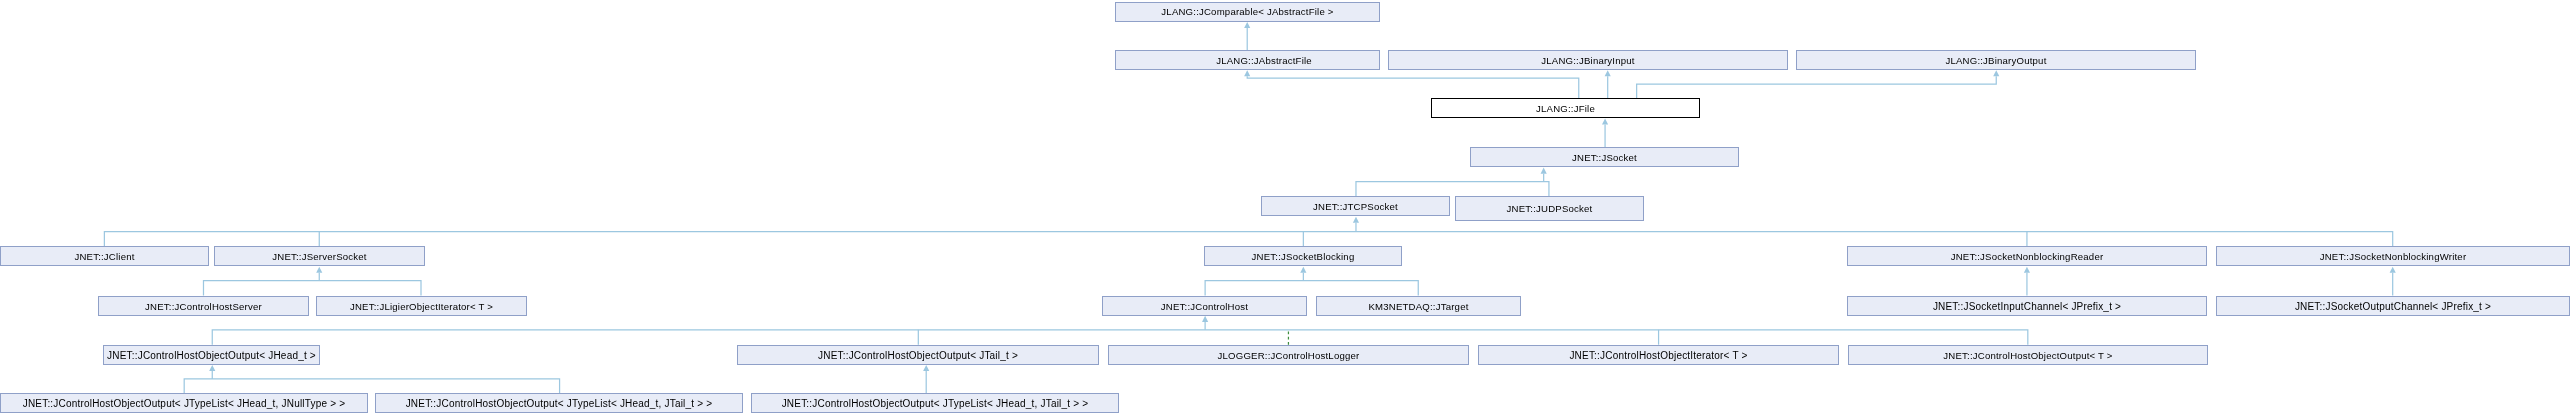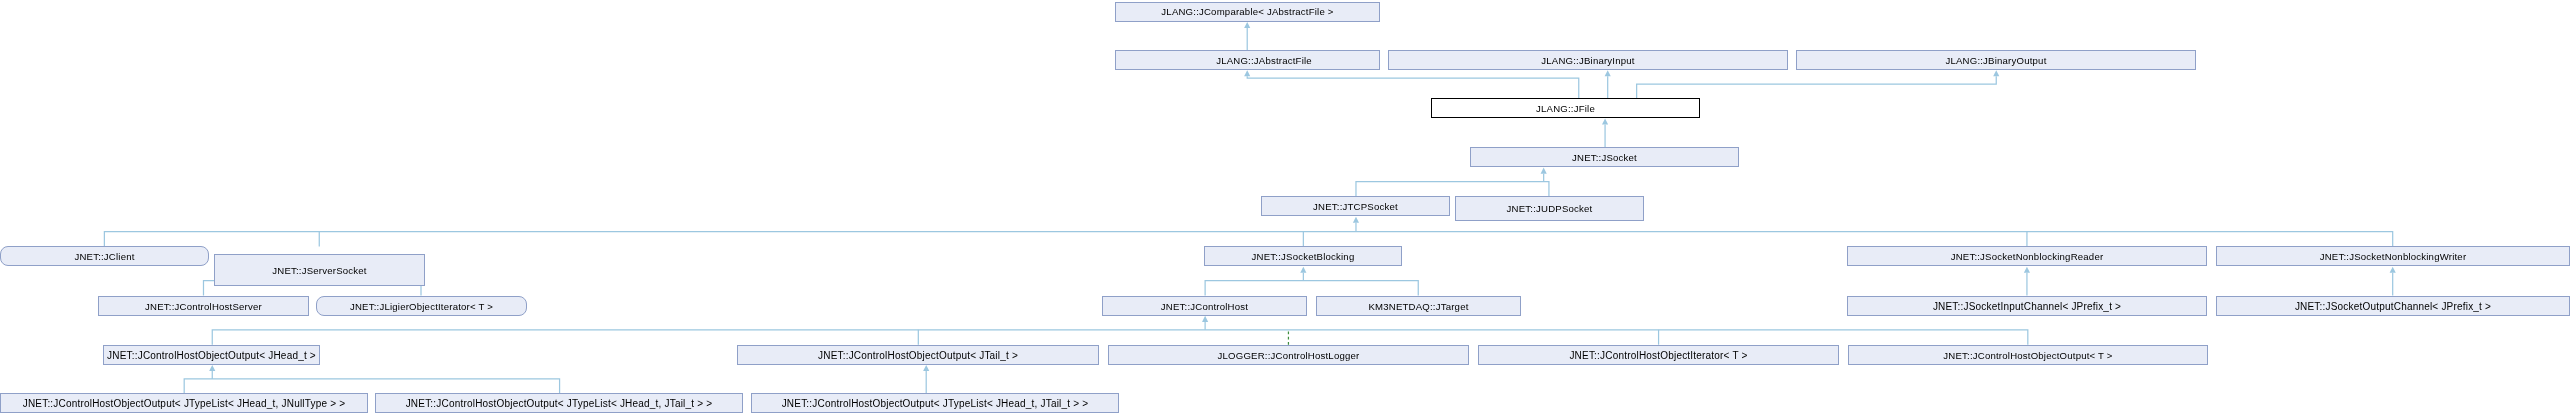--- a/index.html
+++ b/index.html
@@ -85,27 +85,27 @@
     </svg>
   <div id="nodes-layer">
       <div class="class-node" style="left: 1115px; top: 1.8px; width: 265px; height: 20px;">JLANG::JComparable&lt; JAbstractFile &gt;</div>
       <div class="class-node" style="left: 1115px; top: 50px; width: 265px; height: 20px; padding-left: 33px;">JLANG::JAbstractFile</div>
       <div class="class-node" style="left: 1388px; top: 50px; width: 400px; height: 20px;">JLANG::JBinaryInput</div>
       <div class="class-node" style="left: 1796px; top: 50px; width: 400px; height: 20px;">JLANG::JBinaryOutput</div>
       <div class="class-node current" style="left: 1431px; top: 98px; width: 269px; height: 20px;">JLANG::JFile</div>
       <div class="class-node" style="left: 1470px; top: 147px; width: 269px; height: 20px;">JNET::JSocket</div>
       <div class="class-node" style="left: 1261px; top: 196px; width: 189px; height: 20px;">JNET::JTCPSocket</div>
       <div class="class-node" style="left: 1455px; top: 196px; width: 189px; height: 25px;">JNET::JUDPSocket</div>
-      <div class="class-node" style="left: 0px; top: 246px; width: 209px; height: 20px; border-radius: 8px;">JNET::JClient</div>
-      <div class="class-node" style="left: 214px; top: 254px; width: 211px; height: 32px;">JNET::JServerSocket</div>
+      <div class="class-node" style="left: 0px; top: 246px; width: 209px; height: 20px;">JNET::JClient</div>
+      <div class="class-node" style="left: 214px; top: 246px; width: 211px; height: 20px;">JNET::JServerSocket</div>
       <div class="class-node" style="left: 1204px; top: 246px; width: 198px; height: 20px;">JNET::JSocketBlocking</div>
       <div class="class-node" style="left: 1847px; top: 246px; width: 360px; height: 20px;">JNET::JSocketNonblockingReader</div>
       <div class="class-node" style="left: 2216px; top: 246px; width: 354px; height: 20px;">JNET::JSocketNonblockingWriter</div>
       <div class="class-node" style="left: 98px; top: 296px; width: 211px; height: 20px;">JNET::JControlHostServer</div>
-      <div class="class-node" style="left: 316px; top: 296px; width: 211px; height: 20px; border-radius: 8px;">JNET::JLigierObjectIterator&lt; T &gt;</div>
+      <div class="class-node" style="left: 316px; top: 296px; width: 211px; height: 20px;">JNET::JLigierObjectIterator&lt; T &gt;</div>
       <div class="class-node" style="left: 1102px; top: 296px; width: 205px; height: 20px;">JNET::JControlHost</div>
       <div class="class-node" style="left: 1316px; top: 296px; width: 205px; height: 20px;">KM3NETDAQ::JTarget</div>
       <div class="class-node small" style="left: 1847px; top: 296px; width: 360px; height: 20px;">JNET::JSocketInputChannel&lt; JPrefix_t &gt;</div>
       <div class="class-node small" style="left: 2216px; top: 296px; width: 354px; height: 20px;">JNET::JSocketOutputChannel&lt; JPrefix_t &gt;</div>
       <div class="class-node small" style="left: 103px; top: 345px; width: 217px; height: 20px;">JNET::JControlHostObjectOutput&lt; JHead_t &gt;</div>
       <div class="class-node small" style="left: 737px; top: 345px; width: 362px; height: 20px;">JNET::JControlHostObjectOutput&lt; JTail_t &gt;</div>
       <div class="class-node" style="left: 1108px; top: 345px; width: 361px; height: 20px;">JLOGGER::JControlHostLogger</div>
       <div class="class-node small" style="left: 1478px; top: 345px; width: 361px; height: 20px;">JNET::JControlHostObjectIterator&lt; T &gt;</div>
       <div class="class-node" style="left: 1848px; top: 345px; width: 360px; height: 20px;">JNET::JControlHostObjectOutput&lt; T &gt;</div>
       <div class="class-node small" style="left: 0px; top: 393px; width: 368px; height: 20px;">JNET::JControlHostObjectOutput&lt; JTypeList&lt; JHead_t, JNullType &gt; &gt;</div>

